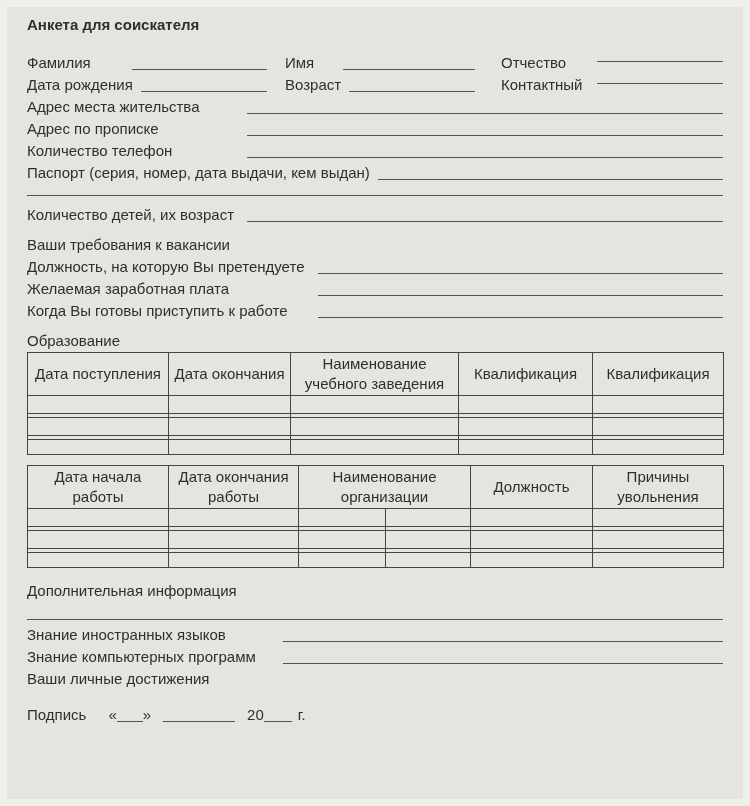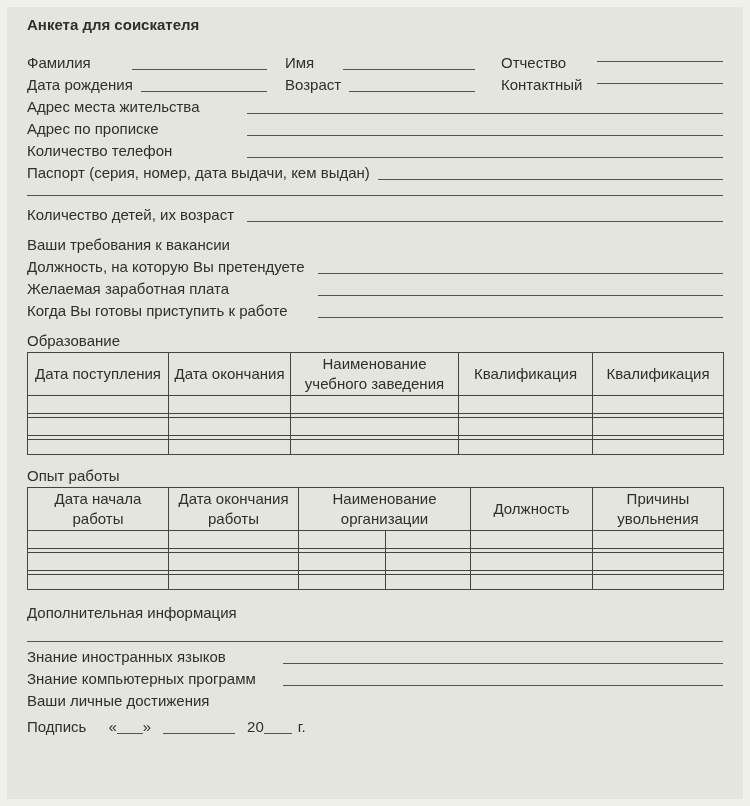--- a/index.html
+++ b/index.html
@@ -50,21 +50,21 @@
   th, td { border:1px solid #45453f; padding:0; }
   th {
     font-weight:400; font-size:15px; line-height:20px;
     text-align:center; vertical-align:middle; padding:1px 2px;
   }
   tr.hdr  { height:42px; }
   tr.r18  { height:18px; }
   tr.r15  { height:15px; }
   tr.thin { height:4px; }
   td { font-size:0; line-height:0; }
-  .sig { display:flex; height:22px; margin-top:4px; }
+  .sig { display:flex; height:22px; margin-top:14px; }
   .sig .txt { font-size:15px; line-height:22px; white-space:pre; }
   .sigline { border-bottom:1.5px solid #54544e; margin-bottom:4px; }
   .w26 { width:26px; } .w72 { width:72px; } .w28 { width:28px; }
 </style>
 </head>
 <body>
 
 <div class="page">
 
   <div class="title">Анкета для соискателя</div>
@@ -193,21 +193,20 @@
       <td></td>
           <td></td>
           <td></td>
           <td></td>
           <td></td>
     </tr>
   </tbody>
     </table>
 
   <div class="gap10"></div>
-  <div class="heading">Опыт работы</div>
 
   <table>
     <colgroup>
       <col style="width:141px">
         <col style="width:130px">
         <col style="width:87px">
         <col style="width:85px">
         <col style="width:122px">
         <col style="width:131px">
     </colgroup>

